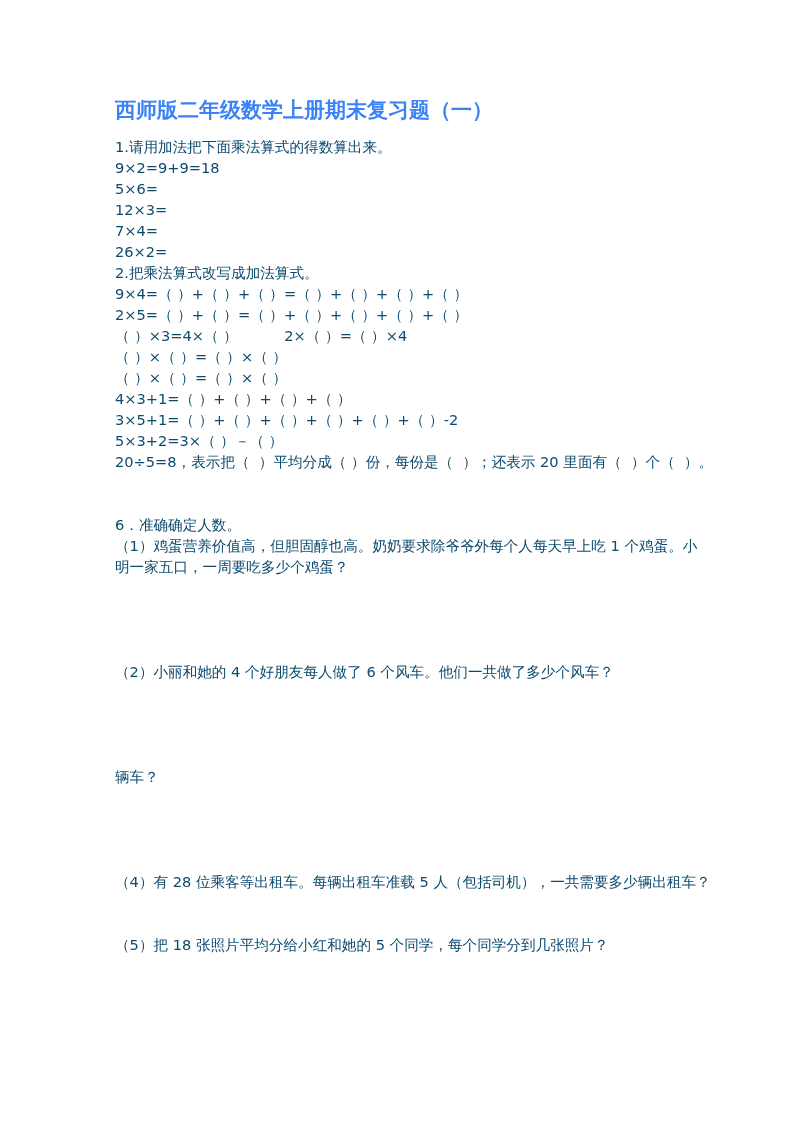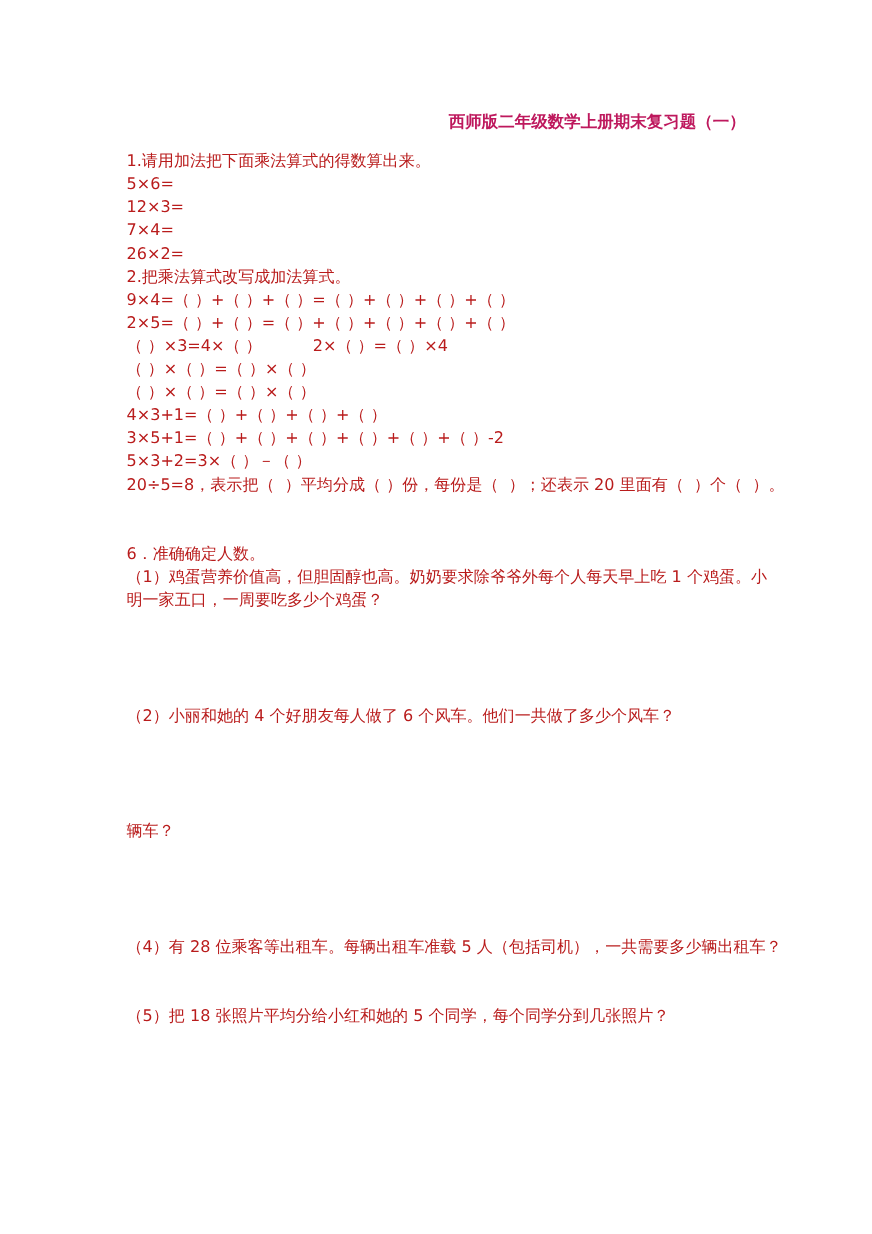--- a/index.html
+++ b/index.html
@@ -15,46 +15,47 @@
     overflow: hidden;
   }
   .page {
     box-sizing: border-box;
     width: 793px;
     height: 1122px;
     padding: 94px 115px 0 115px;
     background: #ffffff;
   }
   .title {
-    font-size: 15px;
+    font-size: 21px;
     font-weight: bold;
-    text-align: right;
+    text-align: left;
     line-height: 32px;
     margin: 0 0 10px 0;
     white-space: pre;
-    color: #be185d;
+    color: #3b82f6;
   }
   .doc-lines {
     width: 563px;
   }
   .doc-line {
     font-size: 14.6px;
     line-height: 21px;
     min-height: 21px;
     white-space: pre;
-    color: #b91c1c;
+    color: #0c4a6e;
   }
 </style>
 </head>
 <body>
 
 <div class="page">
   <div class="title">西师版二年级数学上册期末复习题（一）</div>
   <div class="doc-lines">
       <div class="doc-line">1.请用加法把下面乘法算式的得数算出来。</div>
+      <div class="doc-line">9×2=9+9=18</div>
       <div class="doc-line">5×6=</div>
       <div class="doc-line">12×3=</div>
       <div class="doc-line">7×4=</div>
       <div class="doc-line">26×2=</div>
       <div class="doc-line">2.把乘法算式改写成加法算式。</div>
       <div class="doc-line">9×4=（ ）+（ ）+（ ）=（ ）+（ ）+（ ）+（ ）</div>
       <div class="doc-line">2×5=（ ）+（ ）=（ ）+（ ）+（ ）+（ ）+（ ）</div>
       <div class="doc-line">（ ）×3=4×（ ）          2×（ ）=（ ）×4</div>
       <div class="doc-line">（ ）×（ ）=（ ）×（ ）</div>
       <div class="doc-line">（ ）×（ ）=（ ）×（ ）</div>

